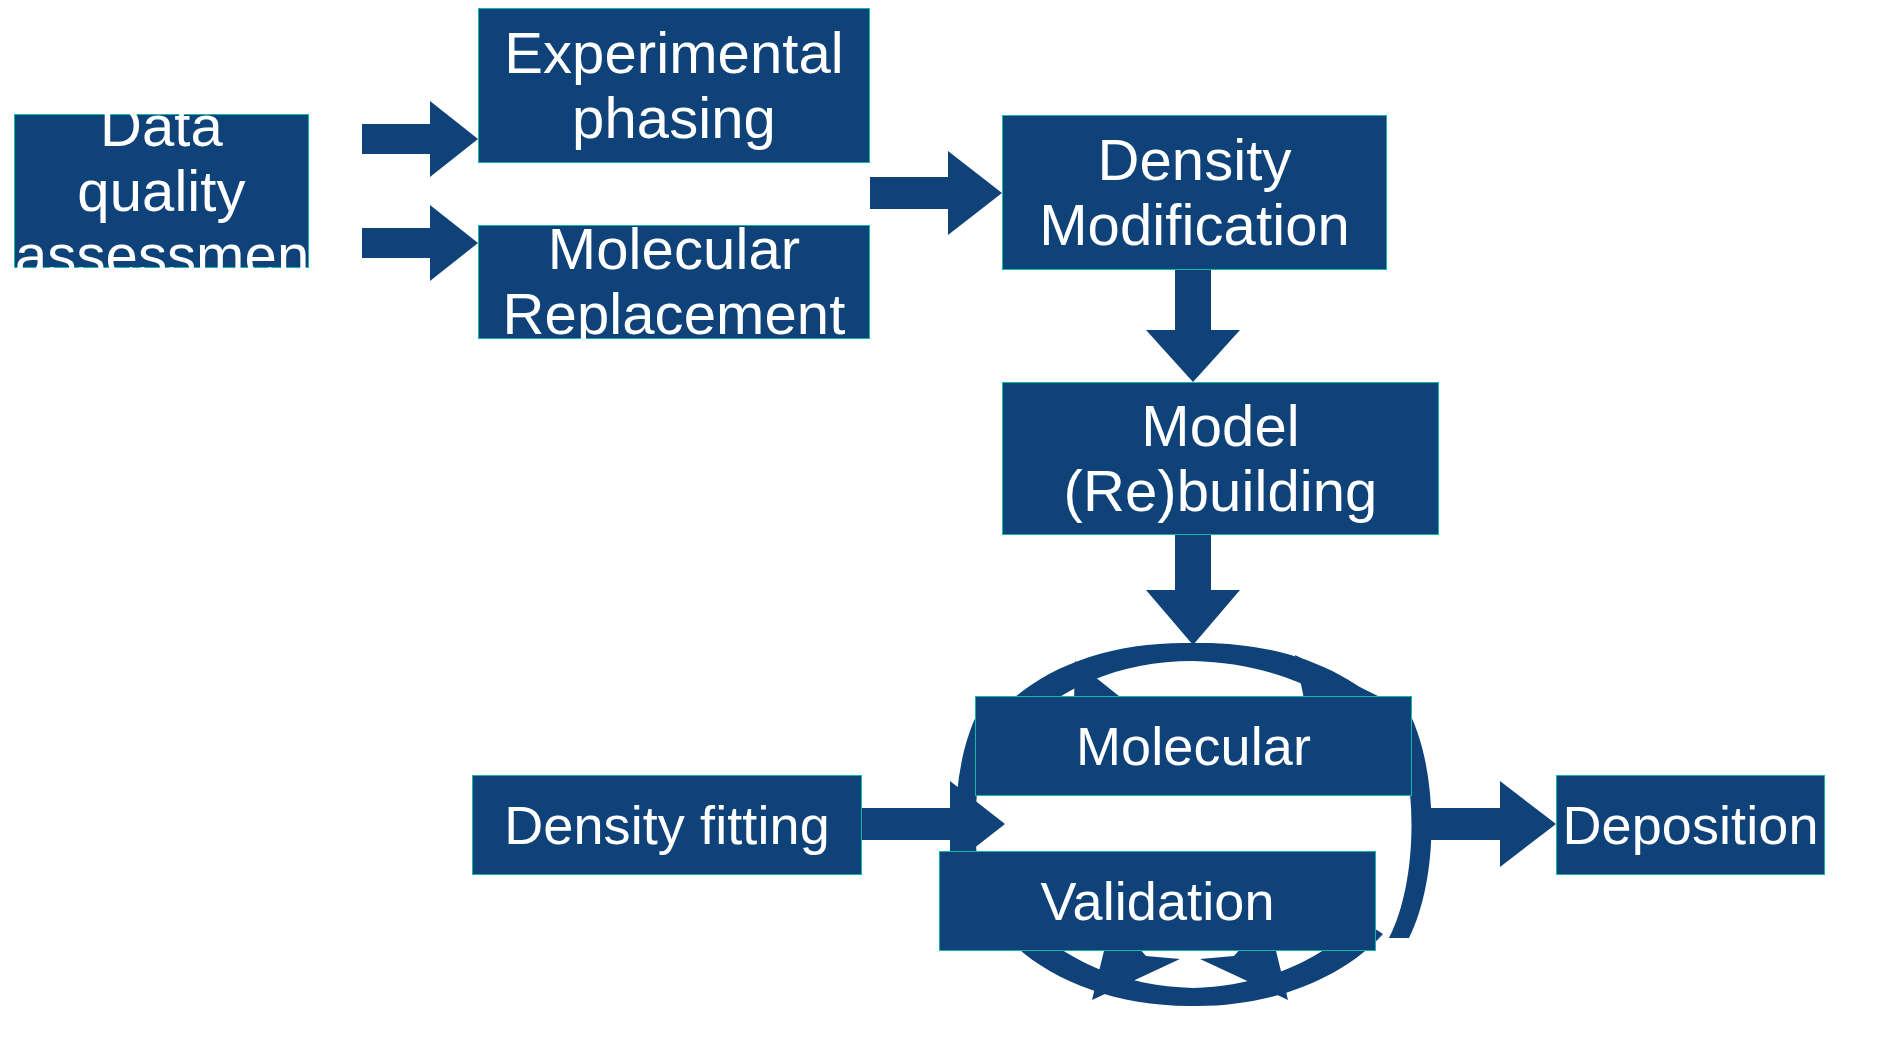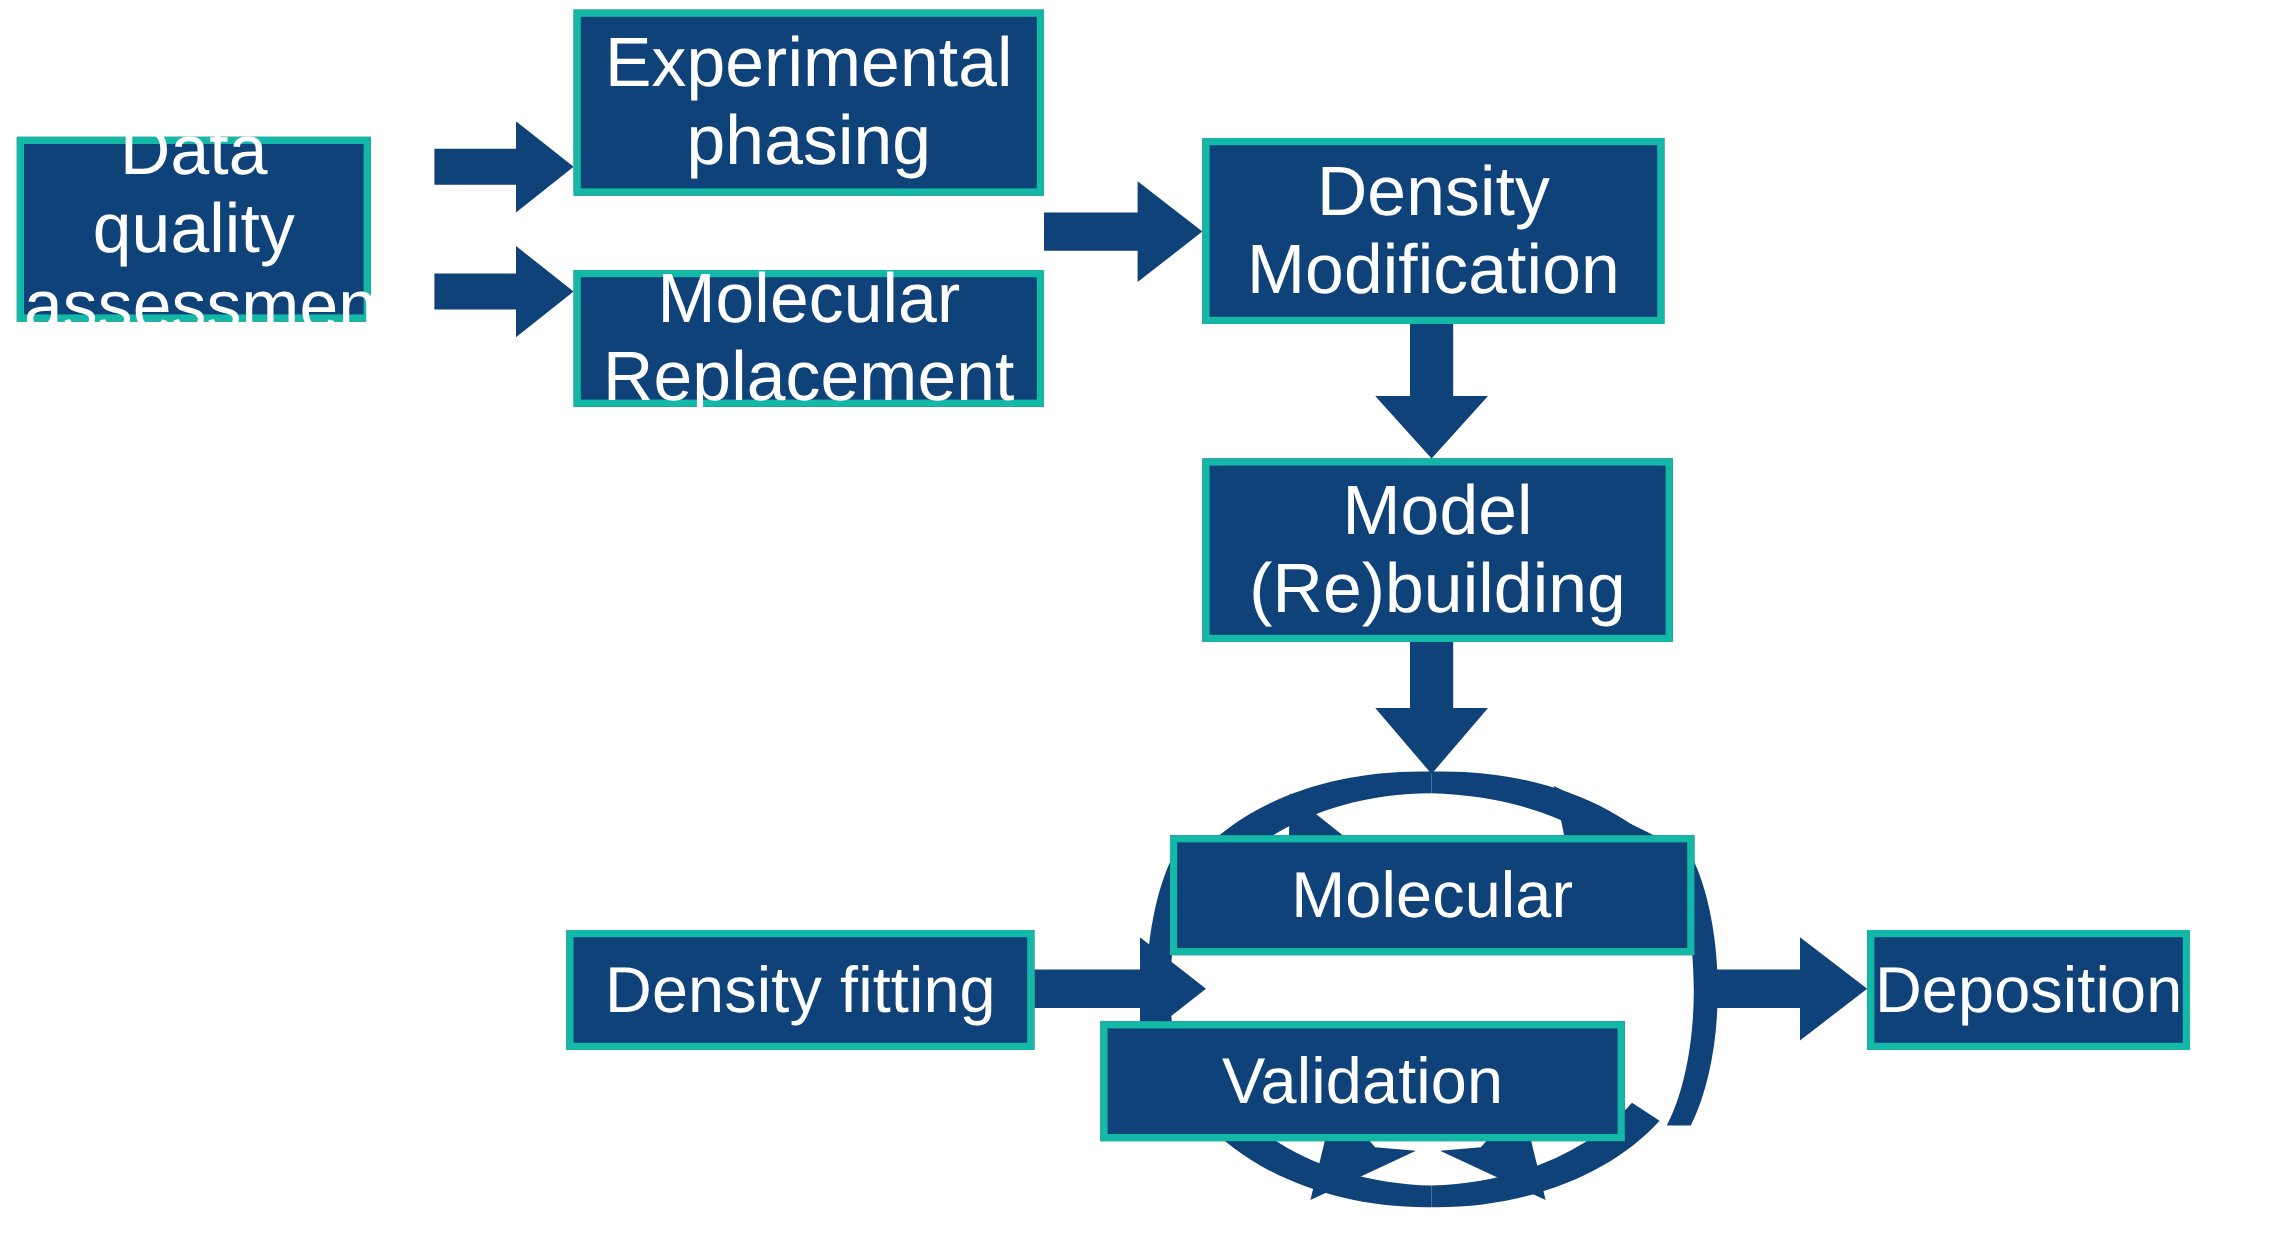--- a/index.html
+++ b/index.html
@@ -11,21 +11,21 @@
     position: relative;
     width: 1903px;
     height: 1043px;
     background: #ffffff;
     overflow: hidden;
     font-family: "Liberation Sans", sans-serif;
   }
   .node {
     position: absolute;
     background: var(--fill, #0f4279);
-    border: 6px solid #14b8a6;
+    border: 1px solid #14b8a6;
     box-sizing: border-box;
     display: flex;
     align-items: center;
     justify-content: center;
     text-align: center;
     color: #ffffff;
     line-height: 1.12;
     letter-spacing: 0.1px;
     white-space: pre-line;
     z-index: 3;
@@ -134,30 +134,30 @@
   <div class="node fs-58" style="left:478px; top:225px; width:392px; height:114px;">
     <span>Molecular
 Replacement</span>
   </div>
 
   <div class="node fs-58" style="left:1002px; top:115px; width:385px; height:155px;">
     <span>Density
 Modification</span>
   </div>
 
-  <div class="node fs-58" style="left:1002px; top:382px; width:392px; height:153px;">
+  <div class="node fs-58" style="left:1002px; top:382px; width:437px; height:153px;">
     <span>Model
 (Re)building</span>
   </div>
 
   <div class="node fs-54" style="left:975px; top:696px; width:437px; height:100px;">
     <span>Molecular</span>
   </div>
 
-  <div class="node fs-54" style="left:917px; top:851px; width:437px; height:100px;">
+  <div class="node fs-54" style="left:939px; top:851px; width:437px; height:100px;">
     <span>Validation</span>
   </div>
 
   <div class="node fs-54" style="left:472px; top:775px; width:390px; height:100px;">
     <span>Density fitting</span>
   </div>
 
   <div class="node fs-54" style="left:1556px; top:775px; width:269px; height:100px;">
     <span>Deposition</span>
   </div>

